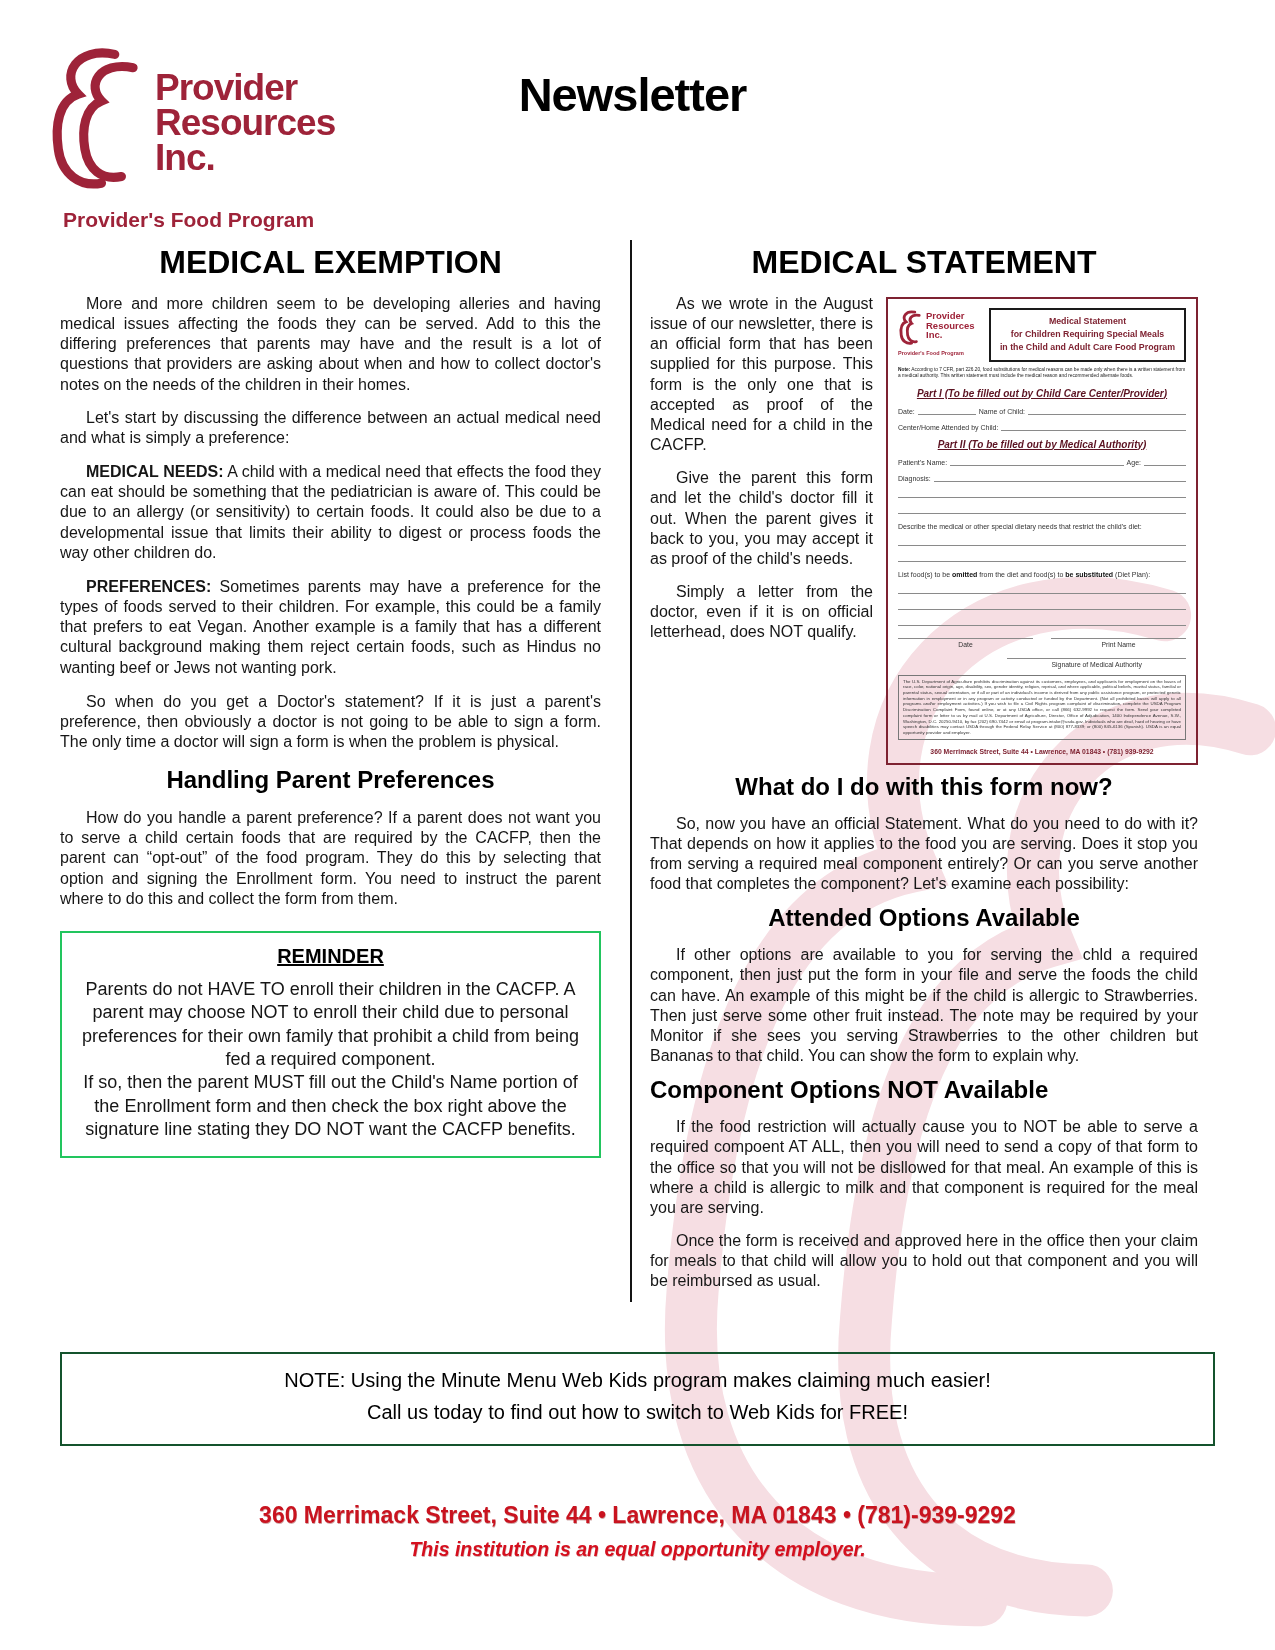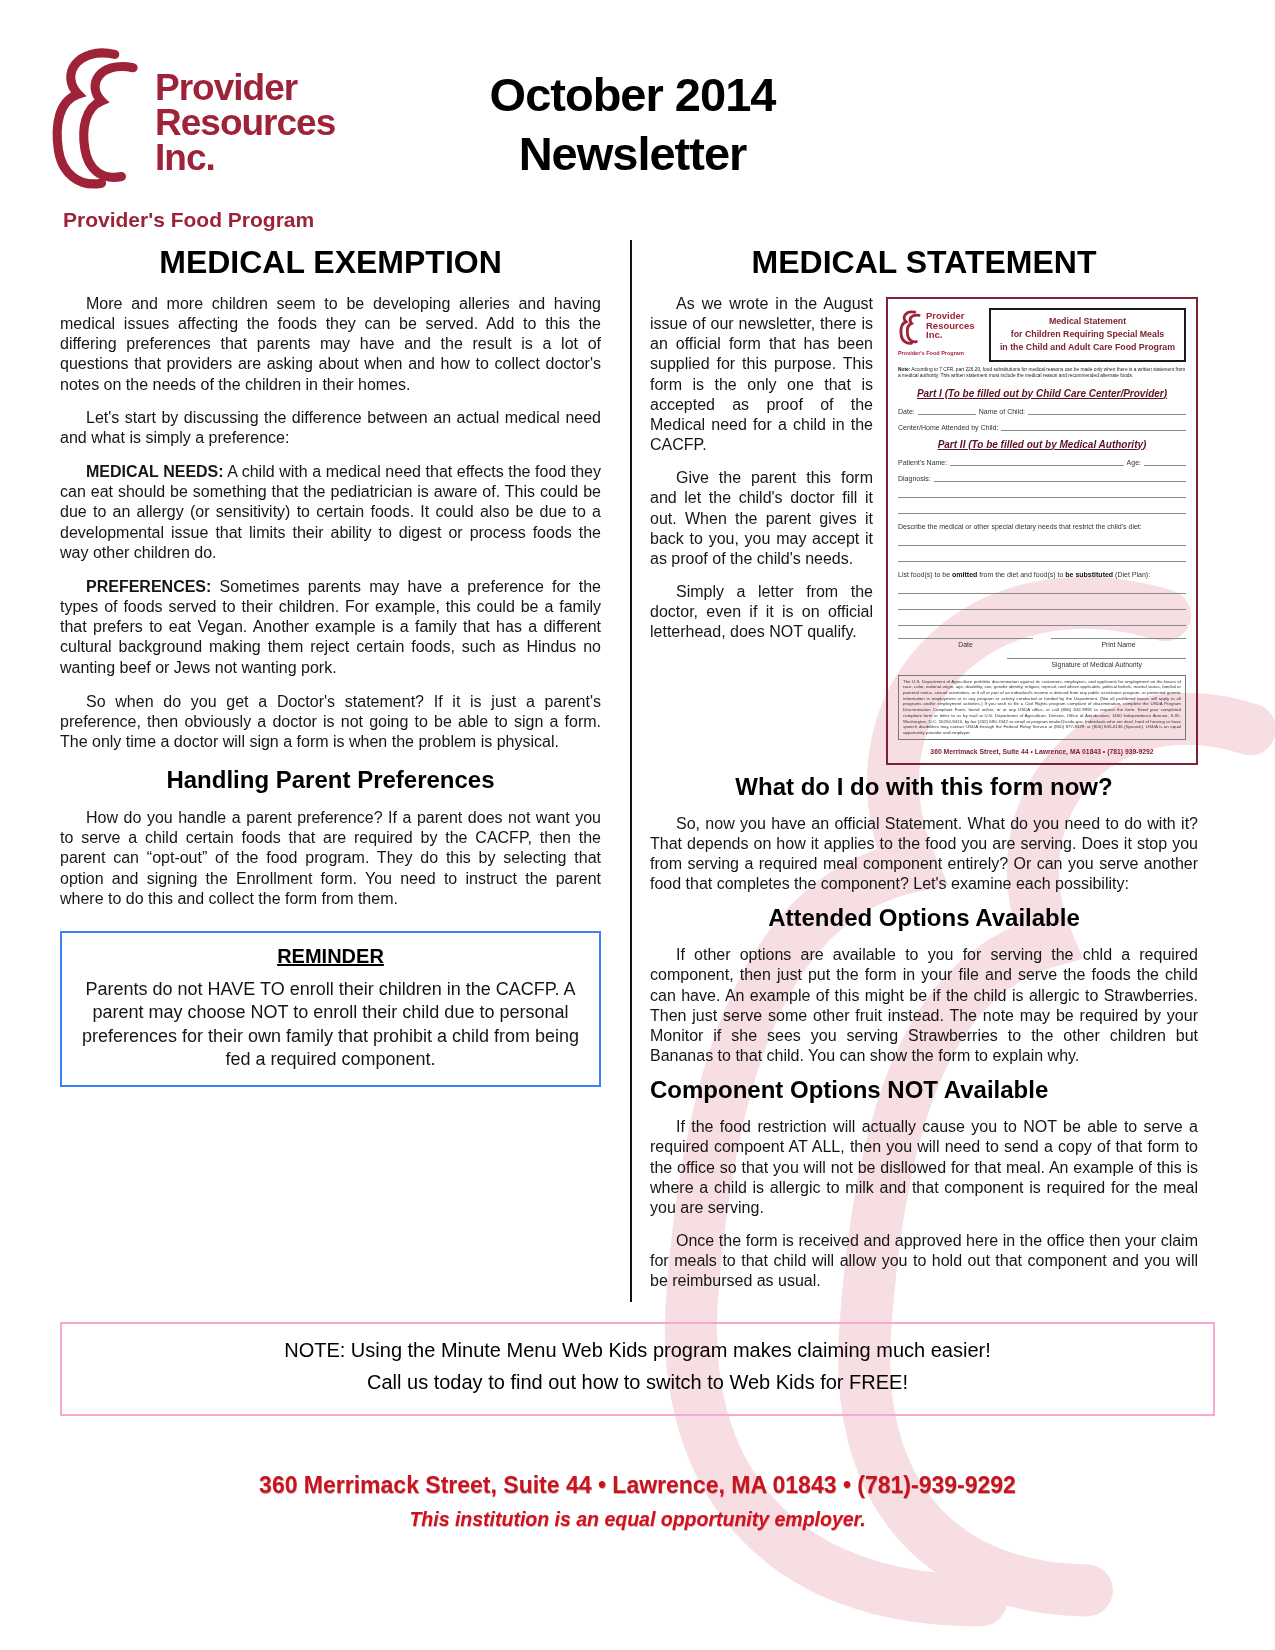--- a/index.html
+++ b/index.html
@@ -26,21 +26,21 @@
   .col-left  { width:541px; }
   .col-right { width:548px; border-left:2px solid #141414; margin-left:8px; padding-left:18px; }
 
   h1.section { font-size:32px; font-weight:800; text-align:center; margin:4px 0 10px; color:#000; }
   h2.sub  { font-size:24px; font-weight:800; text-align:center; margin:14px 0 10px; color:#000; clear:both; }
   h2.sub-left { text-align:left; }
   p.body { font-size:16px; line-height:1.26; text-align:justify; margin:13px 0 10px; text-indent:26px; }
   p.space-above { margin-top:14px; }
   .lead { font-weight:bold; }
 
-  .reminder { border:2px solid #3b82f6; margin-top:22px; padding:8px 12px 14px; text-align:center; }
+  .reminder { border:2px solid #22c55e; margin-top:22px; padding:8px 12px 14px; text-align:center; }
   .reminder h3 { font-size:20px; font-weight:800; text-decoration:underline; margin:4px 0 10px; color:#000; }
   .reminder p { font-size:18px; line-height:1.3; margin:0; }
 
   
   .mform { float:right; width:288px; border:2px solid #7e2231; padding:9px 10px 8px;
            margin:6px 0 8px 13px; background:transparent; }
   .mform-header { display:flex; gap:7px; }
   .mform-logo { width:84px; font-weight:bold; color:#9e2339; }
   .mform-logo svg { width:26px; height:40px; float:left; margin-right:2px; }
   .mform-logo .mlt { font-size:9.5px; line-height:1; margin-top:3px; }
@@ -56,21 +56,21 @@
   .mdesc { font-size:7px; color:#333; margin-top:9px; }
   .msig { display:flex; gap:18px; margin-top:12px; font-size:6.8px; color:#333; text-align:center; }
   .msig .cell { flex:1; } .msig .cell .mline { height:0; margin-bottom:2px; }
   .msig-auth { margin:10px 0 0 auto; width:62%; font-size:6.8px; color:#333; text-align:center; }
   .msig-auth .mline { height:0; margin-bottom:2px; }
   .mfine { border:1px solid #777; margin-top:7px; padding:3px 4px; font-size:4.4px; line-height:1.3;
            text-align:justify; color:#333; }
   .mform-footer { color:#7e2231; font-weight:bold; font-size:6.8px; text-align:center; margin-top:8px; }
 
   
-  .notebox { margin:20px 60px 0; border:2px solid #f9a8d4; padding:10px 10px 16px;
+  .notebox { margin:50px 60px 0; border:2px solid #14532d; padding:10px 10px 16px;
              text-align:center; font-size:20px; line-height:1.6; color:#000; }
   .footer-addr { text-align:center; color:#c9131f; font-weight:bold; font-size:23px; margin-top:56px;
                  text-shadow:0.5px 0.5px 0 rgba(120,0,0,0.35); }
   .footer-eoe { text-align:center; color:#d50f1e; font-weight:bold; font-style:italic;
                 font-size:19.5px; margin-top:9px; text-shadow:0.5px 0.5px 0 rgba(120,0,0,0.3); }
 </style>
 </head>
 <body>
 
 <div class="page">
@@ -95,40 +95,40 @@
           </svg>
           <div class="logo-text">
             <div>Provider</div>
             <div>Resources</div>
             <div>Inc.</div>
           </div>
         </div>
         <div class="logo-tagline">Provider's Food Program</div>
       </div>
       <div class="header-title">
-        <div>October 2014</div>
         <div>Newsletter</div>
       </div>
     </div>
 
     <div class="columns">
 
       <div class="col-left">
         <h1 class="section">MEDICAL EXEMPTION</h1>
         <p class="body">More and more children seem to be developing alleries and having medical issues affecting the foods they can be served. Add to this the differing preferences that parents may have and the result is a lot of questions that providers are asking about when and how to collect doctor's notes on the needs of the children in their homes.</p>
         <p class="body">Let's start by discussing the difference between an actual medical need and what is simply a preference:</p>
         <p class="body space-above"><span class="lead">MEDICAL NEEDS:</span><span> A child with a medical need that effects the food they can eat should be something that the pediatrician is aware of. This could be due to an allergy (or sensitivity) to certain foods. It could also be due to a developmental issue that limits their ability to digest or process foods the way other children do.</span></p>
         <p class="body space-above"><span class="lead">PREFERENCES:</span><span> Sometimes parents may have a preference for the types of foods served to their children. For example, this could be a family that prefers to eat Vegan. Another example is a family that has a different cultural background making them reject certain foods, such as Hindus no wanting beef or Jews not wanting pork.</span></p>
         <p class="body space-above">So when do you get a Doctor's statement? If it is just a parent's preference, then obviously a doctor is not going to be able to sign a form. The only time a doctor will sign a form is when the problem is physical.</p>
         <h2 class="sub">Handling Parent Preferences</h2>
         <p class="body space-above">How do you handle a parent preference? If a parent does not want you to serve a child certain foods that are required by the CACFP, then the parent can “opt-out” of the food program. They do this by selecting that option and signing the Enrollment form. You need to instruct the parent where to do this and collect the form from them.</p>
 
         <div class="reminder">
           <h3>REMINDER</h3>
           <p>Parents do not HAVE TO enroll their children in the CACFP. A parent may choose NOT to enroll their child due to personal preferences for their own family that prohibit a child from being fed a required component.</p>
+          <p>If so, then the parent MUST fill out the Child's Name portion of the Enrollment form and then check the box right above the signature line stating they DO NOT want the CACFP benefits.</p>
         </div>
       </div>
 
       <div class="col-right">
         <h1 class="section">MEDICAL STATEMENT</h1>
 
         <div class="mform">
           <div class="mform-header">
             <div class="mform-logo">
               <svg viewBox="0 0 130 190" aria-hidden="true">

